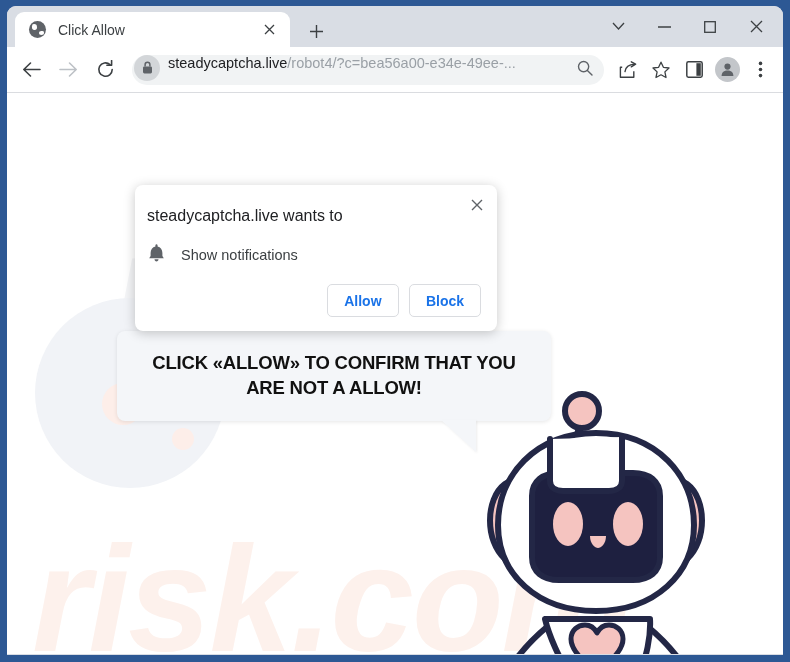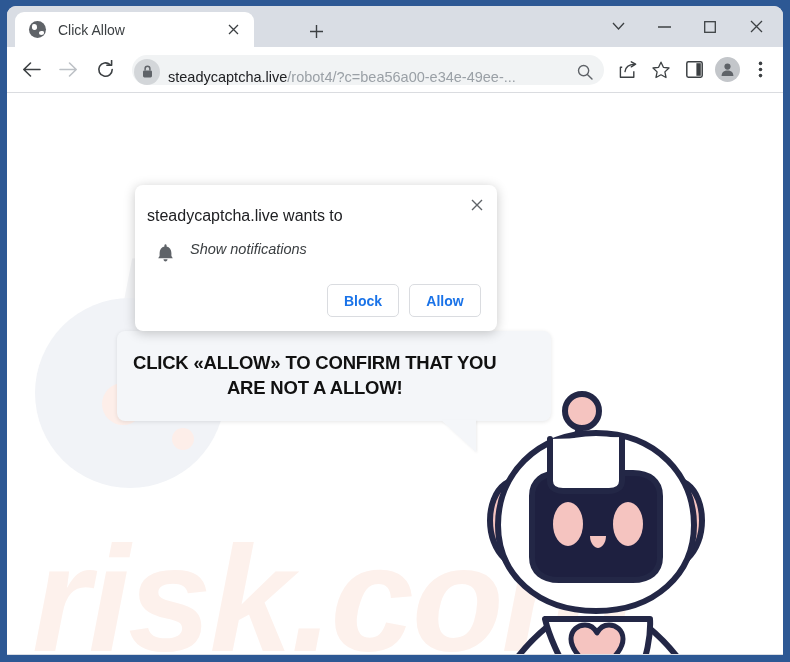--- a/index.html
+++ b/index.html
@@ -31,21 +31,21 @@
   
   .tabstrip {
     position: relative;
     height: 41px;
     background: #d9dde4;
   }
 
   .tab {
     position: absolute;
     left: 8px; top: 6px;
-    width: 239px; height: 35px;
+    width: 275px; height: 35px;
     background: #ffffff;
     border-radius: 9px 9px 0 0;
     display: flex;
     align-items: center;
     padding: 0 10px 0 14px;
   }
 
   .favicon {
     width: 17px; height: 17px;
     border-radius: 50%;
@@ -122,21 +122,21 @@
     border-radius: 50%;
     flex: 0 0 auto;
   }
 
   .omnibox {
     flex: 1;
     height: 30px;
     background: #f1f3f4;
     border-radius: 16px;
     display: flex;
-    align-items: flex-end;
+    align-items: flex-start;
     margin: 0 6px 0 6px;
     padding-right: 6px;
     min-width: 0;
   }
 
   .lock {
     width: 26px; height: 26px;
     margin-left: 2px;
     border-radius: 50%;
     background: #d3d6d9;
@@ -212,21 +212,21 @@
   
   .bubble {
     position: absolute;
     left: 110px; top: 238px;
     width: 434px; height: 90px;
     background: #f4f6f9;
     border-radius: 8px;
     box-shadow: 0 1px 4px rgba(0,0,0,0.10);
     display: flex;
     align-items: center;
-    justify-content: flex-start;
+    justify-content: center;
   }
   .bubble-text {
     font-size: 18.5px;
     font-weight: bold;
     color: #111111;
     text-align: center;
     line-height: 1.33;
     letter-spacing: -0.2px;
     padding: 0 16px;
   }
@@ -264,24 +264,23 @@
     border-radius: 50%;
   }
   .perm-title {
     position: absolute;
     left: 12px; top: 22px;
     font-size: 16px;
     color: #202124;
   }
   .perm-row {
     position: absolute;
-    left: 19px; top: 56px;
-    display: flex;
-    align-items: flex-start;
-    font-style: italic;
+    left: 10px; top: 56px;
+    display: flex;
+    align-items: flex-end;
   }
   .perm-bell {
     width: 22px; height: 22px;
     display: flex; align-items: center; justify-content: center;
     flex: 0 0 auto;
   }
   .perm-row-label {
     margin-left: 14px;
     font-size: 14.5px;
     color: #3c4043;
@@ -502,20 +501,20 @@
           <div class="perm-bell">
             <svg width="17" height="19" viewBox="0 0 17 19" aria-hidden="true">
               <path d="M8.5 1.2 C8.5 1.2 9.6 1.2 9.6 2.6 L9.6 3.6 C12.6 4.3 14.4 6.8 14.4 10 L14.4 13 L15.8 15.2 L1.2 15.2 L2.6 13 L2.6 10 C2.6 6.8 4.4 4.3 7.4 3.6 L7.4 2.6 C7.4 1.2 8.5 1.2 8.5 1.2 Z" fill="#5f6368"></path>
               <path d="M6.5 16.2 C6.5 17.6 7.4 18.4 8.5 18.4 C9.6 18.4 10.5 17.6 10.5 16.2 Z" fill="#5f6368"></path>
             </svg>
           </div>
           <div class="perm-row-label">Show notifications</div>
         </div>
 
         <div class="perm-actions">
+          <button class="perm-btn">Allow</button>
           <button class="perm-btn">Block</button>
-          <button class="perm-btn">Allow</button>
         </div>
       </div>
 
     </div>
   </div>
 </div>
 
 </body></html>

